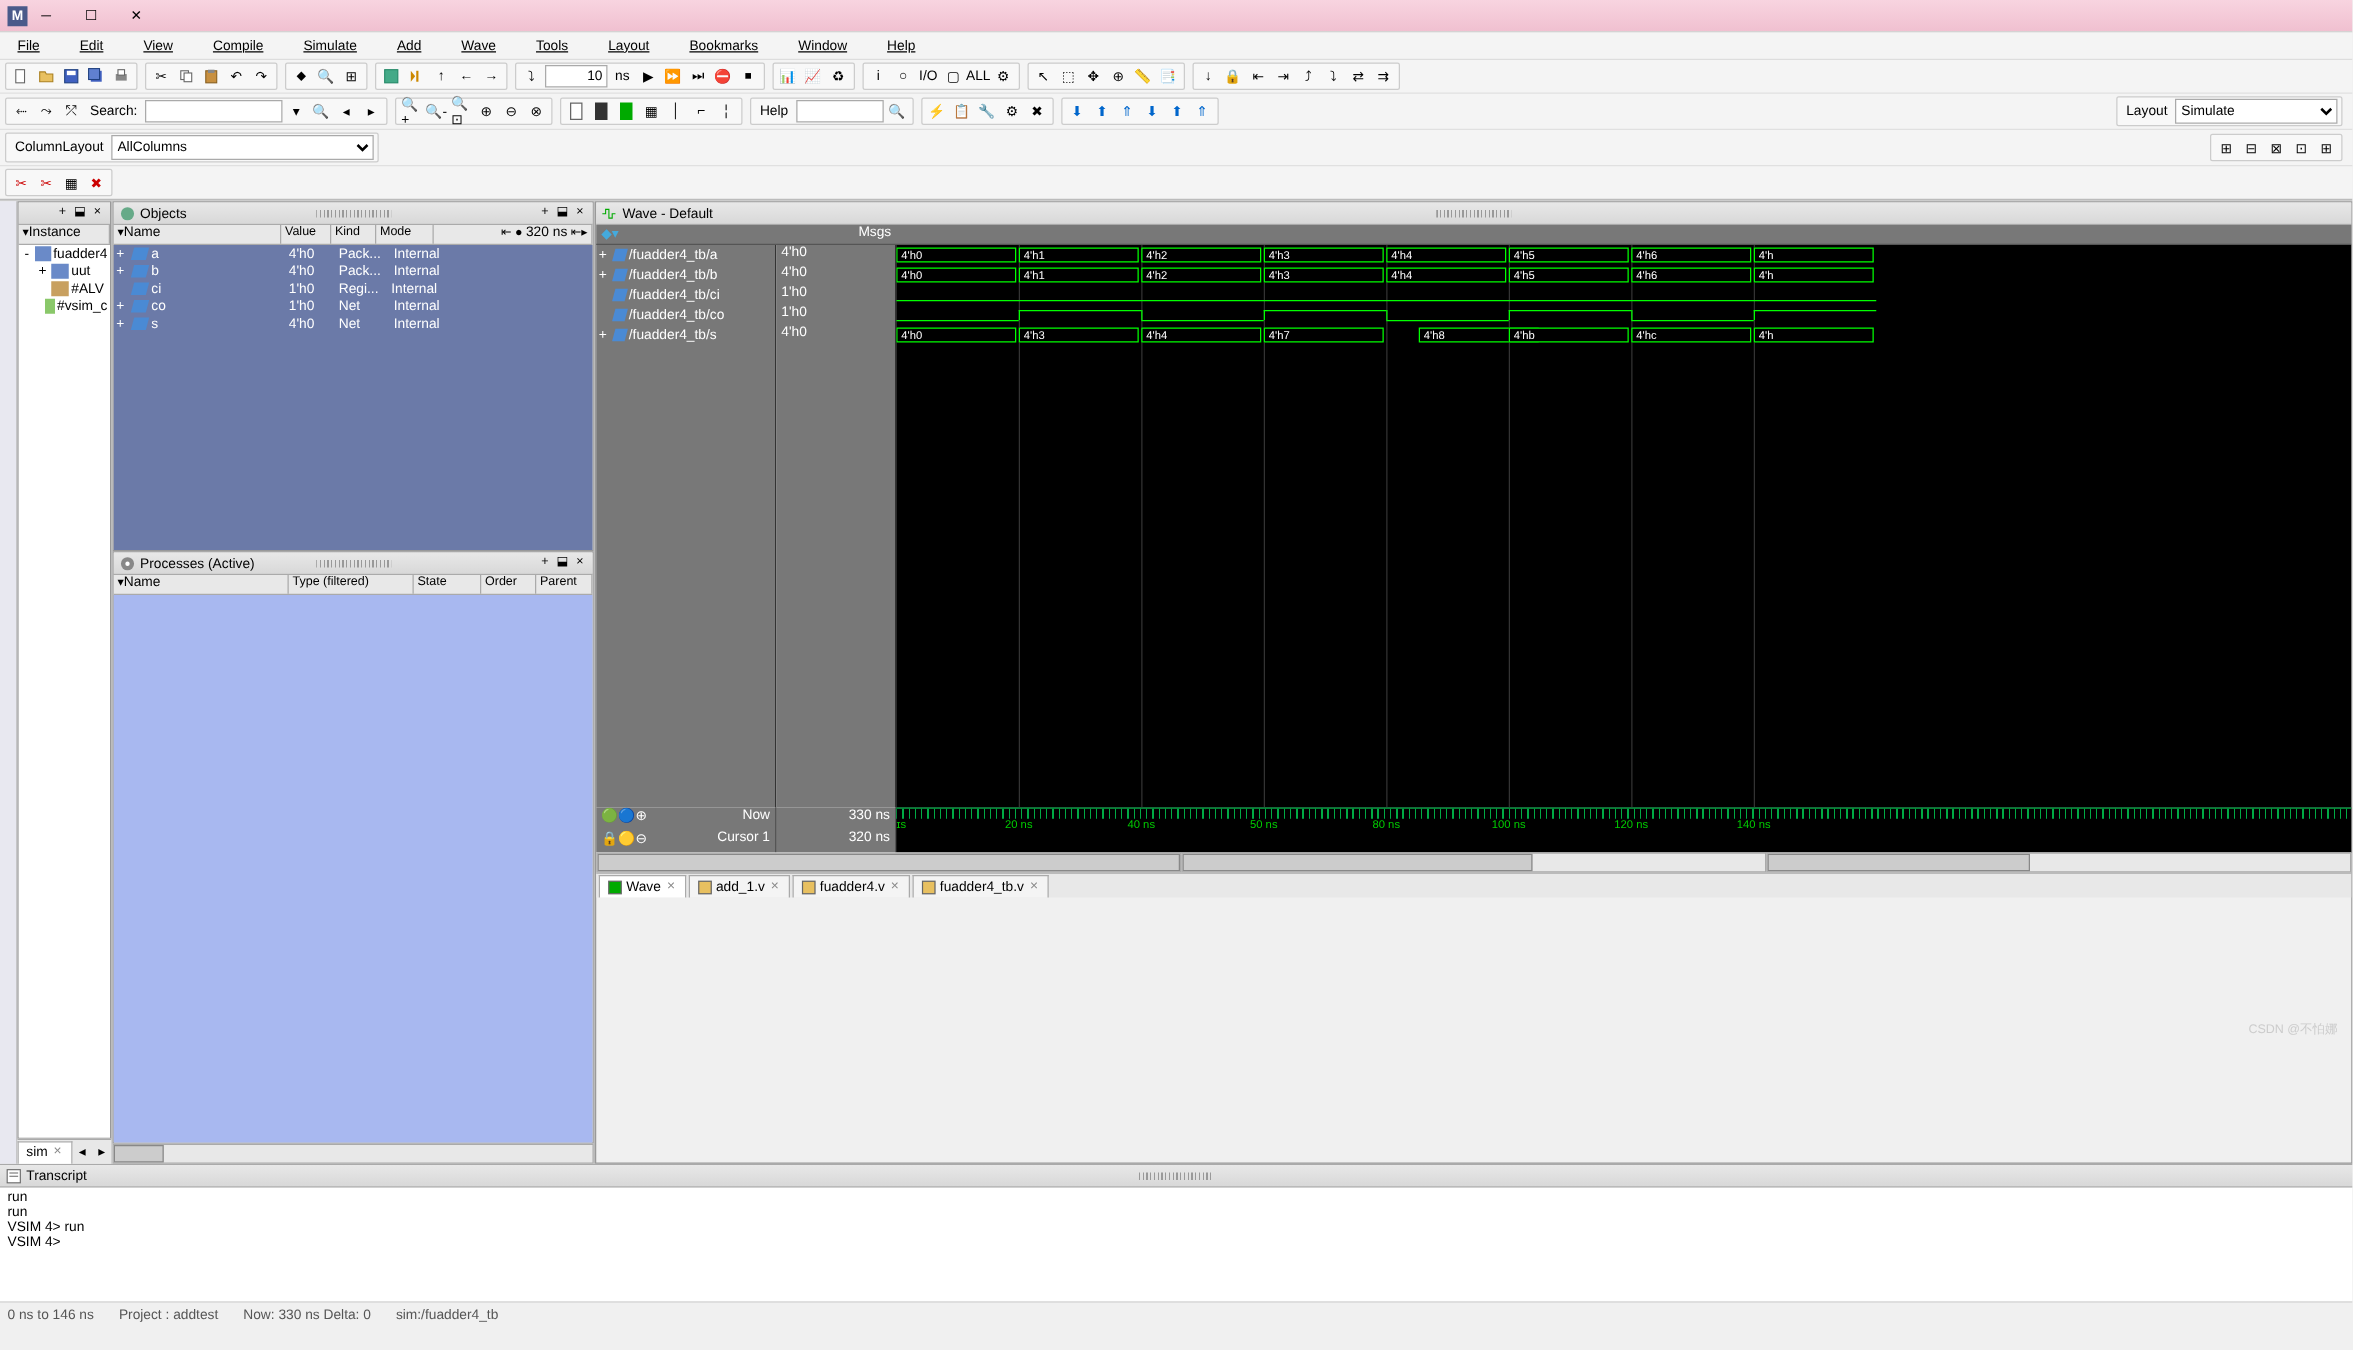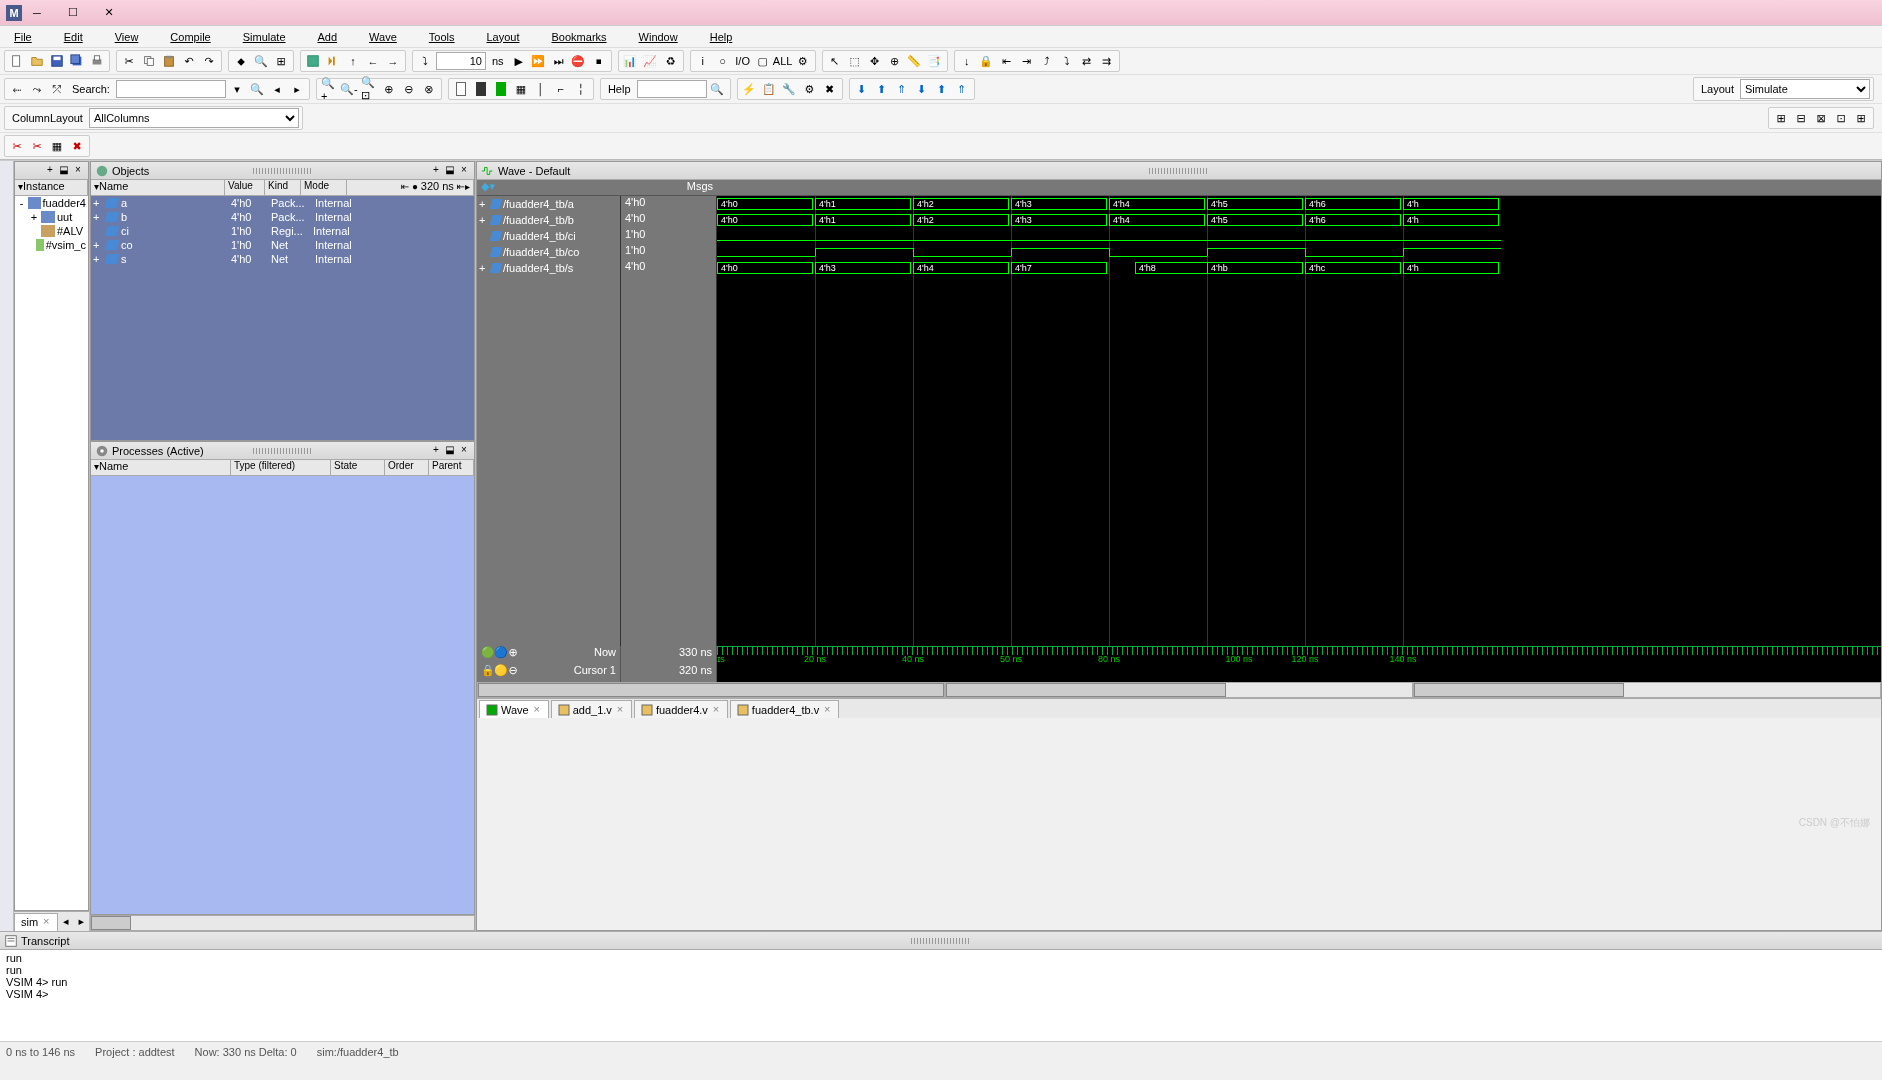--- a/index.html
+++ b/index.html
@@ -538,21 +538,21 @@
     </div>
     <div class="wave-cursor-row">
       <div class="wcell" style="width:144px"><span style="float:left">🟢🔵⊕</span><span>Now</span></div>
       <div class="wcell" style="width:96px">330 ns</div>
       <div class="wave-ruler" style="flex:1;height:18px" id="wave-ruler">
           <div class="ruler-dashes"></div>
           <div class="ruler-tick" style="left: 98px;">20 ns</div>
           <div class="ruler-tick" style="left: 196px;">40 ns</div>
           <div class="ruler-tick" style="left: 294px;">50 ns</div>
           <div class="ruler-tick" style="left: 392px;">80 ns</div>
-          <div class="ruler-tick" style="left: 490px; margin-left: 32px;">100 ns</div>
+          <div class="ruler-tick" style="left: 490px;">100 ns</div>
           <div class="ruler-tick" style="left: 588px;">120 ns</div>
           <div class="ruler-tick" style="left: 686px;">140 ns</div>
           <div class="ruler-tick" style="left: 4px;">ɪs</div>
         </div>
     </div>
     <div class="wave-cursor-row">
       <div class="wcell" style="width:144px"><span style="float:left">🔒🟡⊖</span><span>Cursor 1</span></div>
       <div class="wcell" style="width:96px">320 ns</div>
       <div style="flex:1;background:#000"></div>
     </div>

